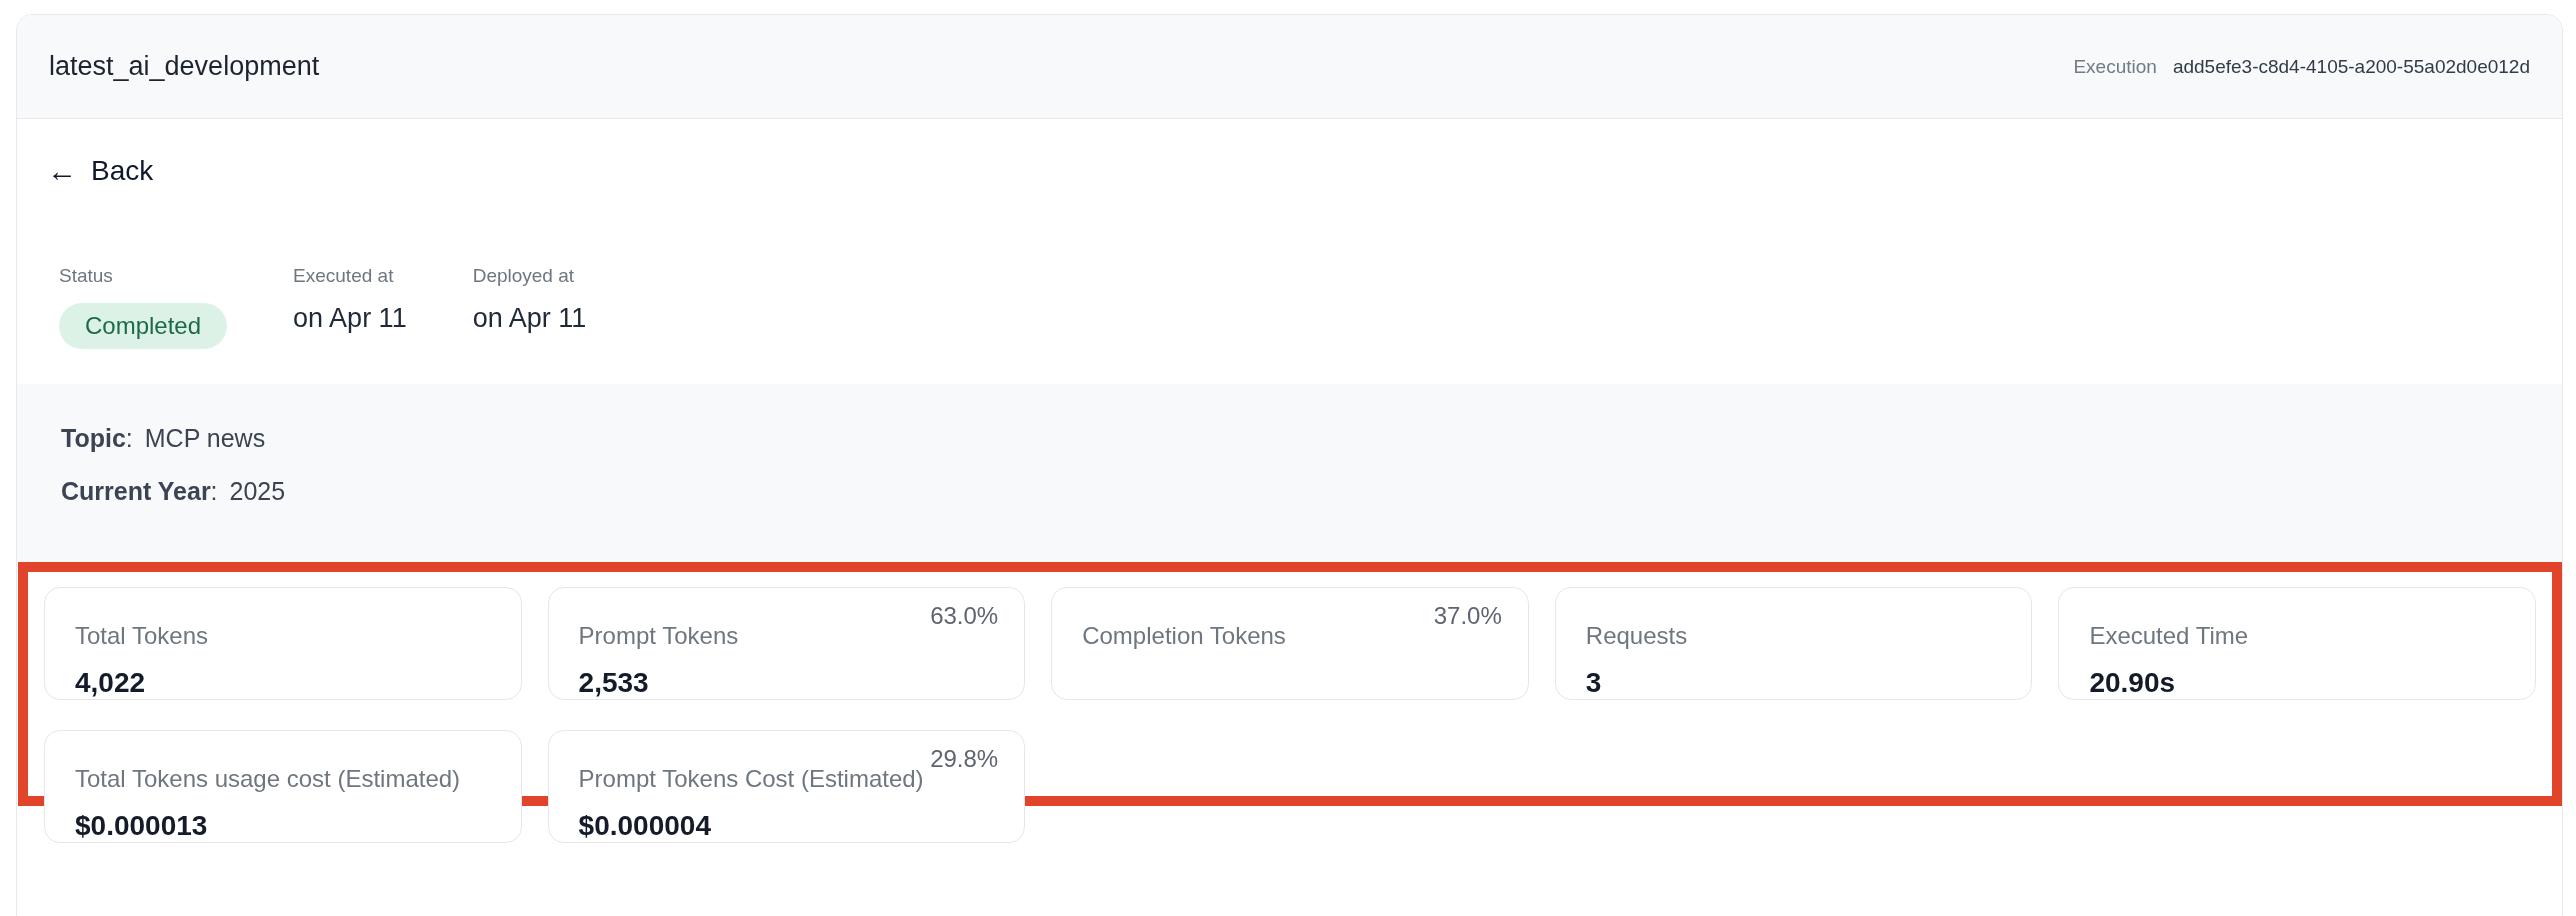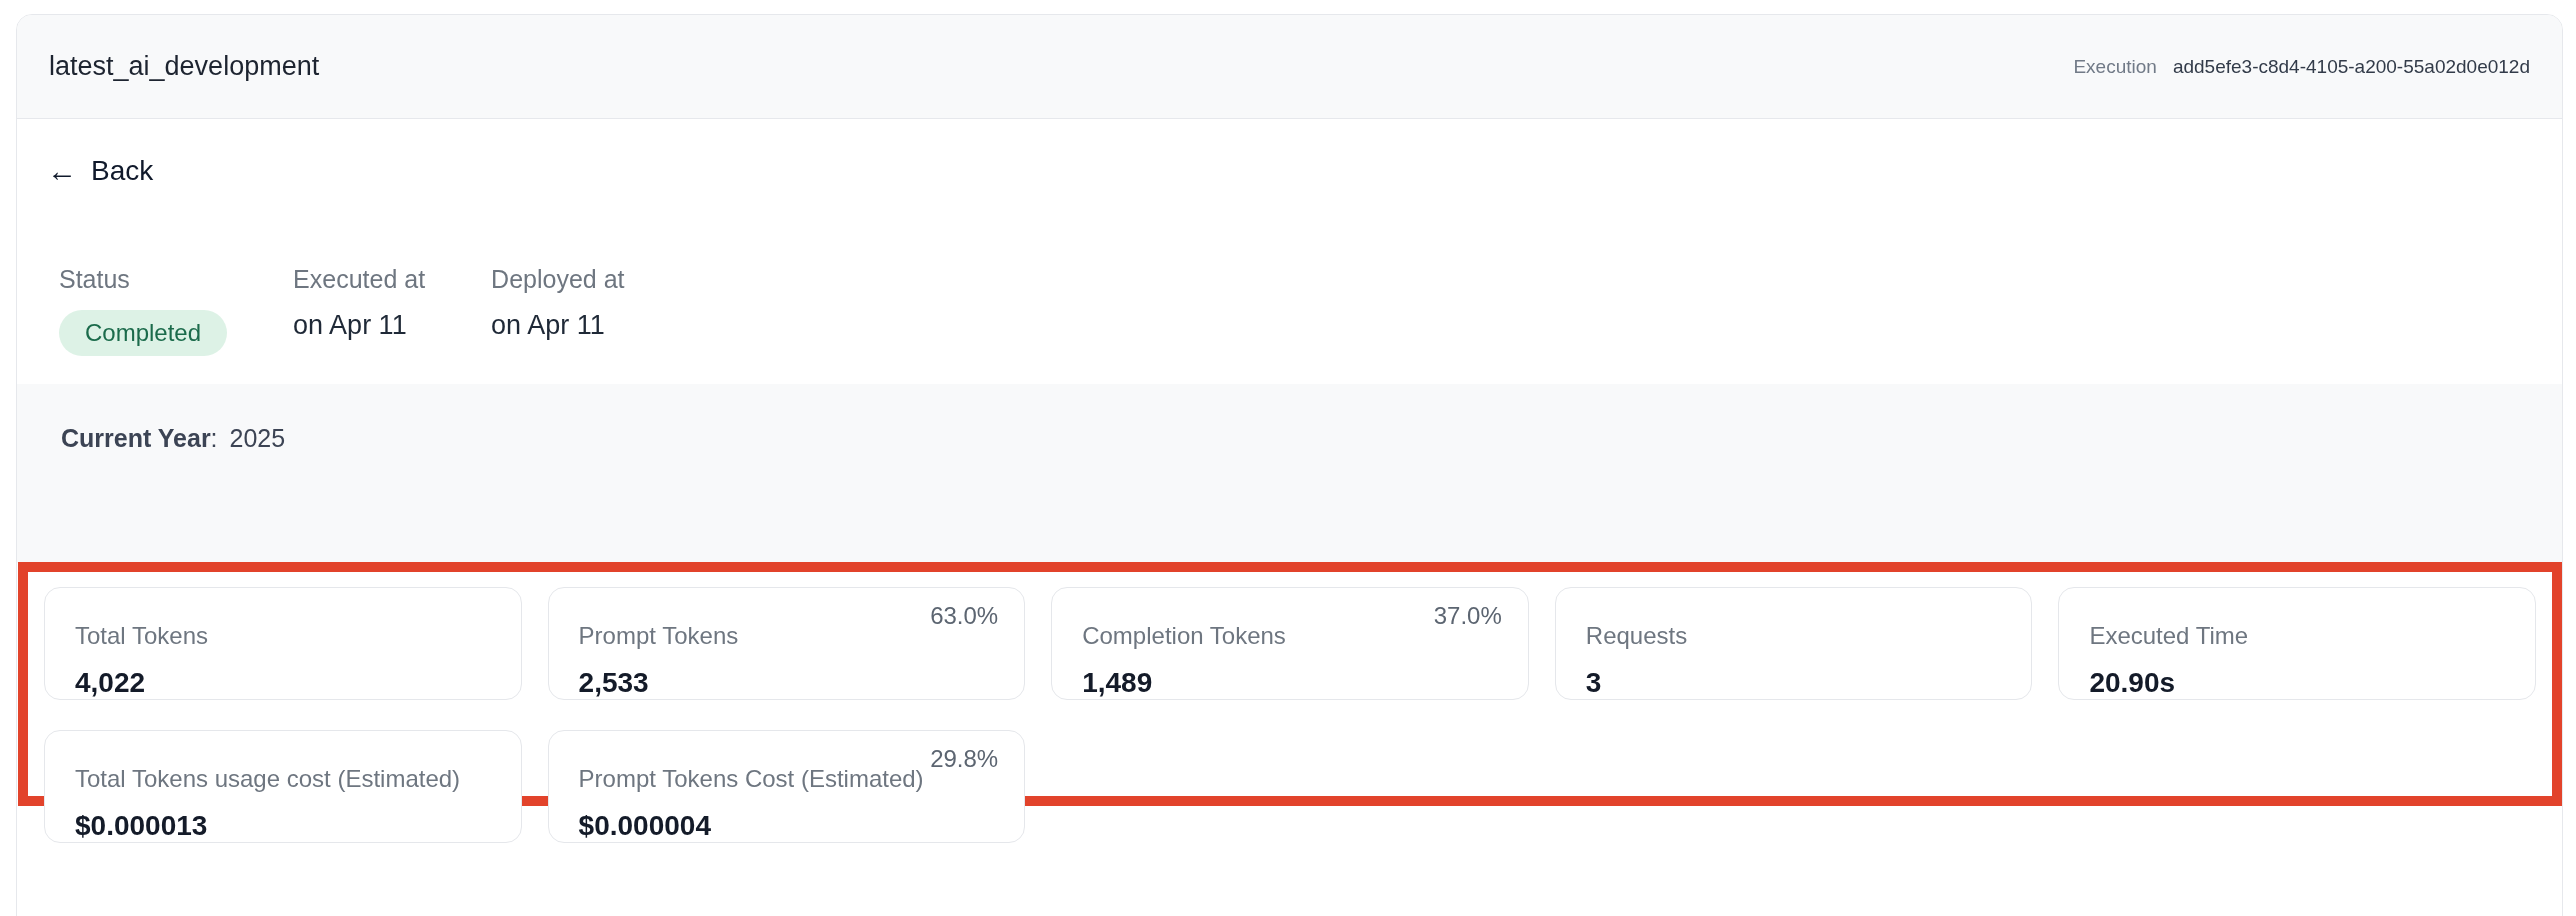--- a/index.html
+++ b/index.html
@@ -41,21 +41,21 @@
     display:flex;align-items:center;gap:14px;
     font-size:28px;color:#10192b;cursor:pointer;background:none;border:none;
     font-family:inherit;
   }
   .back-btn .arrow{font-size:30px;line-height:1;}
   
   .run-info{
     position:absolute;left:42px;top:250px;
     display:flex;gap:66px;
   }
-  .ri-col .ri-label{font-size:25px;color:var(--txt-gray);margin-bottom:16px;}
+  .ri-col .ri-label{font-size:19px;color:var(--txt-gray);margin-bottom:16px;}
   .ri-col .ri-value{font-size:27px;color:#1f2937;}
   .pill{
     display:inline-block;background:var(--pill-bg);color:var(--pill-txt);
     font-size:24px;padding:9px 26px;border-radius:999px;
   }
   
   .inputs{
     position:absolute;left:0;top:369px;width:100%;height:179px;
     background:var(--bg-section);
     padding:40px 44px;
@@ -116,20 +116,23 @@
       <div class="ri-value">on Apr 11</div>
     </div>
     <div class="ri-col">
       <div class="ri-label">Deployed at</div>
       <div class="ri-value">on Apr 11</div>
     </div>
   </div>
 
   <div class="inputs">
     <div class="input-line">
+      <span class="k">Topic</span><span class="sep">:</span><span class="v">MCP news</span>
+    </div>
+    <div class="input-line">
       <span class="k">Current Year</span><span class="sep">:</span><span class="v">2025</span>
     </div>
   </div>
 
 </div>
 
 <div class="annotation-box">
   <div class="metrics-grid">
 
     <div class="card">
@@ -137,21 +140,20 @@
       <div class="c-value">4,022</div>
     </div>
     <div class="card">
       <div class="c-pct">63.0%</div>
       <div class="c-label">Prompt Tokens</div>
       <div class="c-value">2,533</div>
     </div>
     <div class="card">
       <div class="c-pct">37.0%</div>
       <div class="c-label">Completion Tokens</div>
-      <div class="c-value">1,489</div>
     </div>
     <div class="card">
       <div class="c-label">Requests</div>
       <div class="c-value">3</div>
     </div>
     <div class="card">
       <div class="c-label">Executed Time</div>
       <div class="c-value">20.90s</div>
     </div>
 

